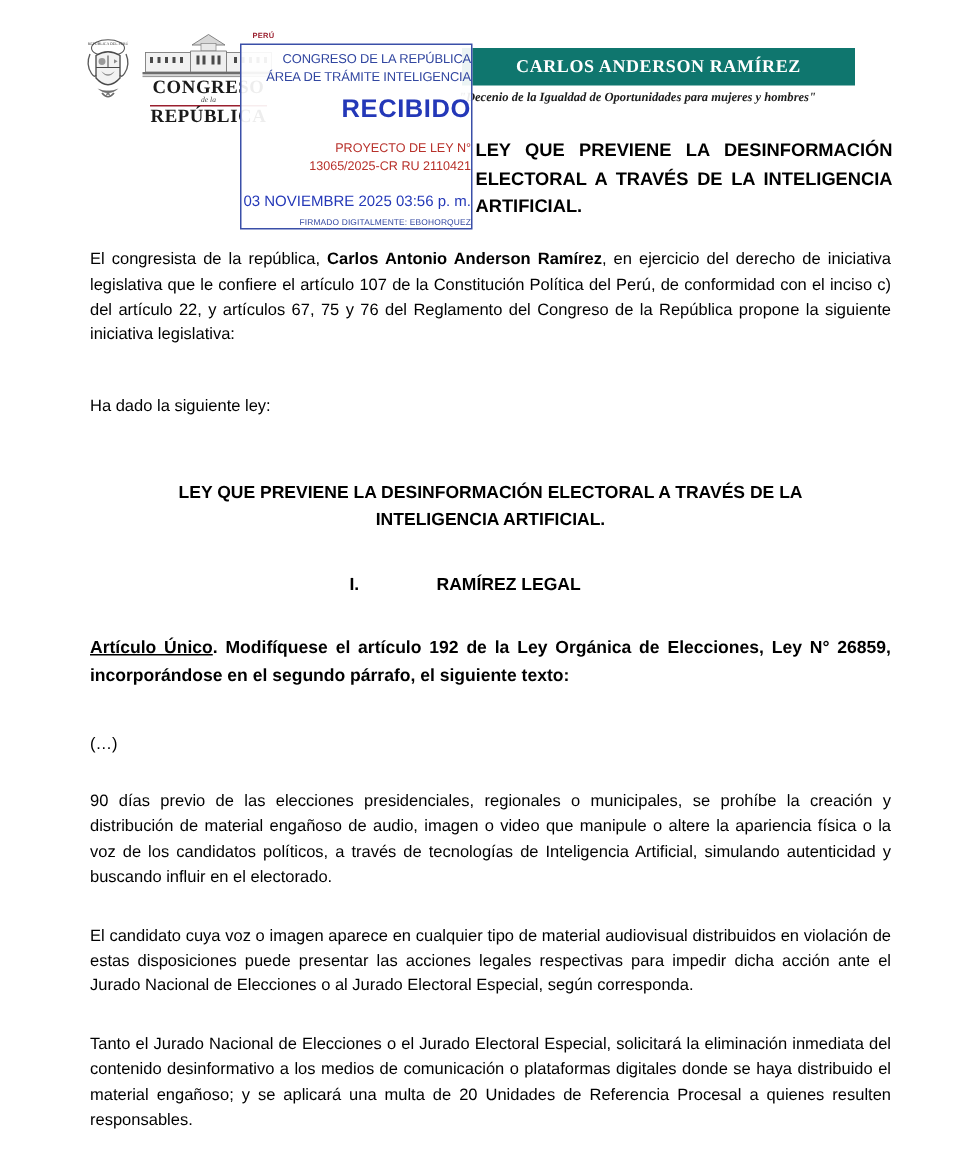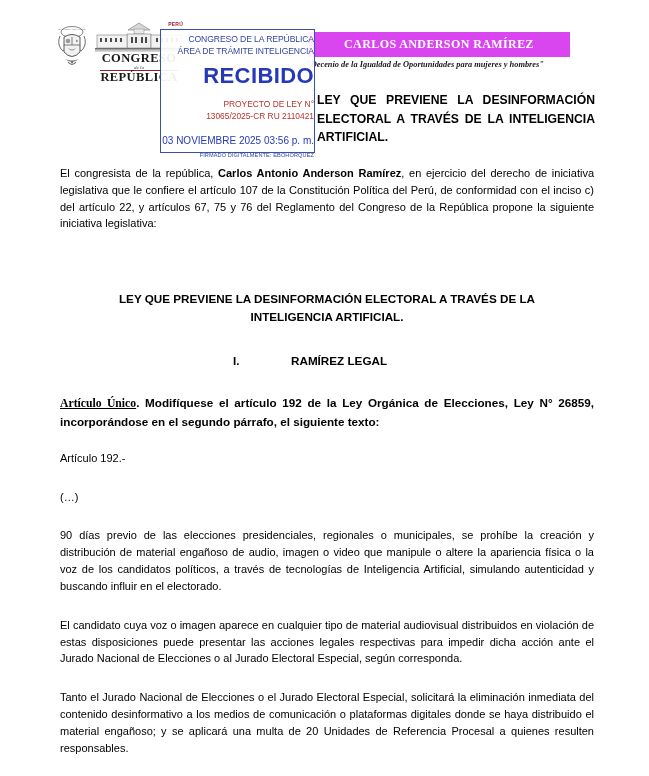--- a/index.html
+++ b/index.html
@@ -105,21 +105,21 @@
   }
   .stamp-line1,
   .stamp-line2 {
     font-size: 8.6px;
     color: #3146a0;
     letter-spacing: -0.1px;
     line-height: 1.45;
     white-space: nowrap;
   }
   .stamp-recibido {
-    font-size: 22px;
+    font-size: 17px;
     font-weight: bold;
     color: #2438b8;
     letter-spacing: .4px;
     margin-top: 5px;
     margin-bottom: 3px;
   }
   .stamp-proyecto {
     font-size: 8.4px;
     color: #b8312b;
     line-height: 1.55;
@@ -144,21 +144,21 @@
     letter-spacing: .1px;
   }
 
   
   .name-bar {
     position: absolute;
     left: 308px;
     top: 32px;
     width: 262px;
     height: 25px;
-    background: #d946ef;
+    background: #0f766e;
     display: flex;
     align-items: center;
     justify-content: center;
   }
   .name-bar span {
     font-family: "Liberation Serif", serif;
     font-size: 12px;
     font-weight: bold;
     color: #ffffff;
     letter-spacing: .4px;
@@ -230,21 +230,21 @@
     display: inline-block;
   }
   p.bold-para {
     margin: 0;
     font-size: 11.7px;
     font-weight: bold;
     line-height: 1.55;
     text-align: justify;
     text-align-last: left;
   }
-  .u { text-decoration: underline; font-family: Liberation Serif, serif; }
+  .u { text-decoration: underline; }
 </style>
 </head>
 <body>
 
 <div class="header-zone">
 
   <div class="logo-block">
 
     <div class="coat-of-arms">
       <svg viewBox="0 0 34 46" width="34" height="46" aria-hidden="true">
@@ -321,41 +321,41 @@
 
   <p class="para">
     <span>El congresista de la república, </span><b>Carlos Antonio Anderson Ramírez</b><span>, en ejercicio del derecho de iniciativa legislativa que le confiere el artículo 107 de la Constitución Política del Perú, de conformidad con el inciso c) del artículo 22, y artículos 67, 75 y 76 del Reglamento del Congreso de la República propone la siguiente iniciativa legislativa:</span>
   </p>
 
   <div class="spacer-sm"></div>
 
 
   <div class="spacer-sm"></div>
 
+  <p class="para plain">Ha dado la siguiente ley:</p>
 
   <div class="spacer-lg"></div>
 
   <p class="law-title">LEY QUE PREVIENE LA DESINFORMACIÓN ELECTORAL A TRAVÉS DE LA INTELIGENCIA ARTIFICIAL.</p>
 
   <div class="spacer-lg"></div>
 
   <div class="section-heading">
     <span class="num">I.</span>
     <span>RAMÍREZ LEGAL</span>
   </div>
 
   <div class="spacer-lg"></div>
 
   <p class="bold-para">
     <span class="u">Artículo Único</span><span>. Modifíquese el artículo 192 de la Ley Orgánica de Elecciones, Ley N° 26859, incorporándose en el segundo párrafo, el siguiente texto:</span>
   </p>
 
   <div class="spacer-md"></div>
 
-  <p class="para plain">Artículo 192.-</p>
 
   <div class="spacer-sm"></div>
 
   <p class="para plain">(…)</p>
 
   <div class="spacer-sm"></div>
 
   <p class="para">90 días previo de las elecciones presidenciales, regionales o municipales, se prohíbe la creación y distribución de material engañoso de audio, imagen o video que manipule o altere la apariencia física o la voz de los candidatos políticos, a través de tecnologías de Inteligencia Artificial, simulando autenticidad y buscando influir en el electorado.</p>
 
   <div class="spacer-sm"></div>

